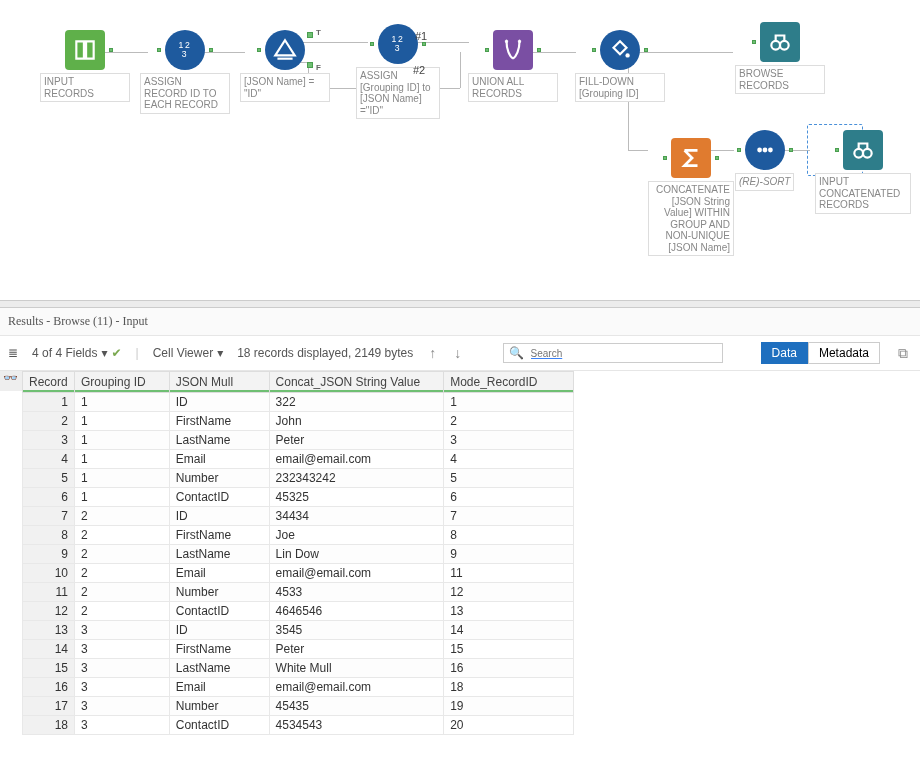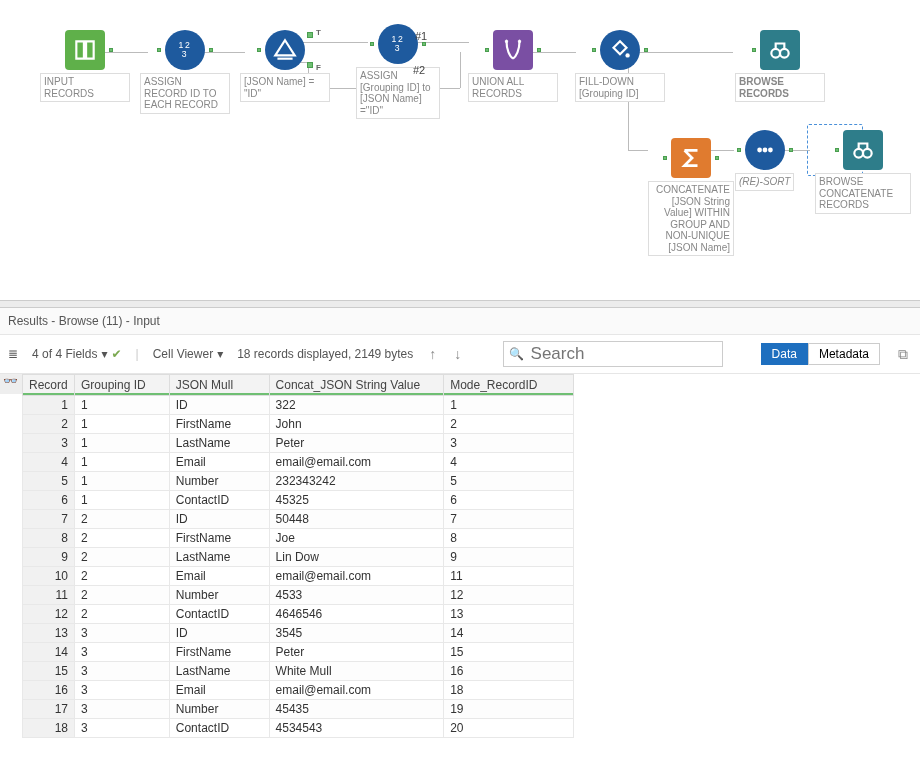--- a/index.html
+++ b/index.html
@@ -25,28 +25,28 @@
 
   
   .c-green  { background:#5fb04a; }
   .c-blue   { background:#1e5a9e; }
   .c-purple { background:#7a4fa3; }
   .c-orange { background:#e07b2f; }
   .c-teal   { background:#2e7d8a; }
 
   
   .splitter { height:8px; background:#ececec; border-top:1px solid #ccc; border-bottom:1px solid #ccc; }
-  .results-title { padding:6px 8px; font-size:12px; color:#555; border-bottom:1px solid #e6e6e6; background:#fafafa;}
+  .results-title { padding:6px 8px; font-size:12px; color:#555; border-bottom:1px solid #e6e6e6; background:#fafafa;font-family:Liberation Serif, serif;}
   .toolbar { display:flex; align-items:center; gap:14px; padding:6px 8px; border-bottom:1px solid #e6e6e6; color:#555;}
   .toolbar .field-sel { display:flex; align-items:center; gap:4px;}
   .toolbar .sep { color:#ccc; }
   .pill-btn { font-size:12px; padding:3px 10px; border:1px solid #ccc; background:#fff; cursor:pointer; }
   .pill-btn.active { background:#1e6fbf; color:#fff; border-color:#1e6fbf;}
   .searchbox { display:flex; align-items:center; gap:6px; border:1px solid #ccc; padding:2px 6px; width:220px; color:#aaa;}
-  .searchbox input { border:0; outline:none; flex:1; font-size:17px; color:#3b82f6; background:transparent;}
+  .searchbox input { border:0; outline:none; flex:1; font-size:10px; color:#3b82f6; background:transparent;text-decoration:underline;}
   .arrow-btn { color:#888; padding:0 2px; cursor:pointer; font-size:14px; }
   .toggle-group { display:flex; margin-left:auto;padding-left:24px;}
   .copy-icon { color:#888; font-size:14px; padding:0 4px;}
   .left-rail { width:22px;}
   .left-rail .rail-btn { display:block; width:22px; height:20px; text-align:center; color:#666; font-size:12px;}
   .grid-wrap { display:flex; }
   table.data { border-collapse:collapse; width:552px; }
   table.data th { background:#f3f3f3; border:1px solid #ddd; font-weight:normal; color:#444; padding:3px 6px; text-align:left; font-size:12px; position:relative;}
   table.data th::after { content:""; position:absolute; left:0; right:0; bottom:0; height:2px; background:#6fbf73;}
   table.data td { border:1px solid #e8e8e8; padding:2px 6px; font-size:12px; color:#333;}
@@ -146,21 +146,21 @@
       <svg class="inner-ico" viewBox="0 0 24 24" fill="#fff">
           <path d="M6 10l6-6 6 6-6 6z" fill="none" stroke="#fff" stroke-width="2"></path>
           <circle cx="19" cy="17" r="2"></circle>
         </svg>
       <span class="anchor input"></span>
         <span class="anchor output"></span>
     </div>
     <div class="tool-label">FILL-DOWN [Grouping ID]</div>
   </div>
 
-  <div class="tool-wrap" style="left:735px; top:30px;font-weight:bold;">
+  <div class="tool-wrap" style="left:735px; top:22px;">
     <div class="tool-icon c-teal">
       <svg class="inner-ico" viewBox="0 0 24 24" fill="#fff">
           <circle cx="8" cy="15" r="4" fill="none" stroke="#fff" stroke-width="2"></circle>
           <circle cx="16" cy="15" r="4" fill="none" stroke="#fff" stroke-width="2"></circle>
           <path d="M8 11V6h8v5" fill="none" stroke="#fff" stroke-width="2"></path>
         </svg>
       <span class="anchor input"></span>
     </div>
     <div class="tool-label">BROWSE RECORDS</div>
   </div>
@@ -192,21 +192,21 @@
   <div class="sel-box" style="left:807px; top:124px; width:56px; height:52px;"></div>
   <div class="tool-wrap" style="left:815px; top:130px;">
     <div class="tool-icon c-teal">
       <svg class="inner-ico" viewBox="0 0 24 24" fill="#fff">
           <circle cx="8" cy="15" r="4" fill="none" stroke="#fff" stroke-width="2"></circle>
           <circle cx="16" cy="15" r="4" fill="none" stroke="#fff" stroke-width="2"></circle>
           <path d="M8 11V6h8v5" fill="none" stroke="#fff" stroke-width="2"></path>
         </svg>
       <span class="anchor input"></span>
     </div>
-    <div class="tool-label" style="max-width:96px;">BROWSE CONCATENATE RECORDS</div>
+    <div class="tool-label" style="max-width:96px;">INPUT CONCATENATED RECORDS</div>
   </div>
 
 </div>
 
 <div class="splitter"></div>
 
 <div class="results-title">Results - Browse (11) - Input</div>
 
 <div class="toolbar">
   <span class="rail-btn">≣</span>
@@ -289,21 +289,21 @@
           <td class="rec-col">6</td>
           <td>1</td>
           <td>ContactID</td>
           <td>45325</td>
           <td>6</td>
         </tr>
         <tr>
           <td class="rec-col">7</td>
           <td>2</td>
           <td>ID</td>
-          <td>50448</td>
+          <td>34434</td>
           <td>7</td>
         </tr>
         <tr>
           <td class="rec-col">8</td>
           <td>2</td>
           <td>FirstName</td>
           <td>Joe</td>
           <td>8</td>
         </tr>
         <tr>

